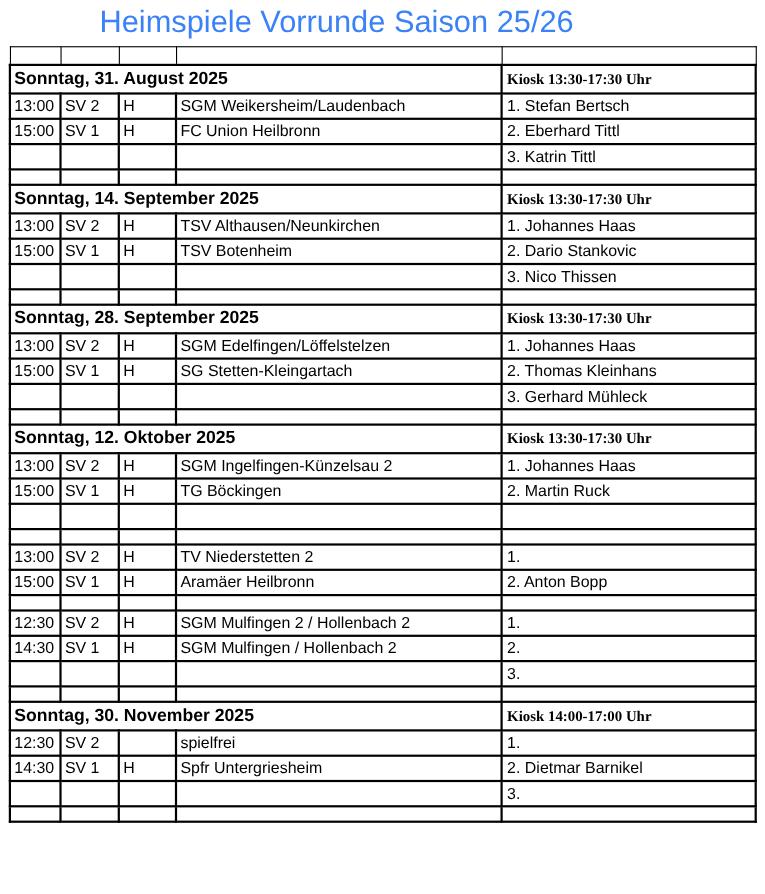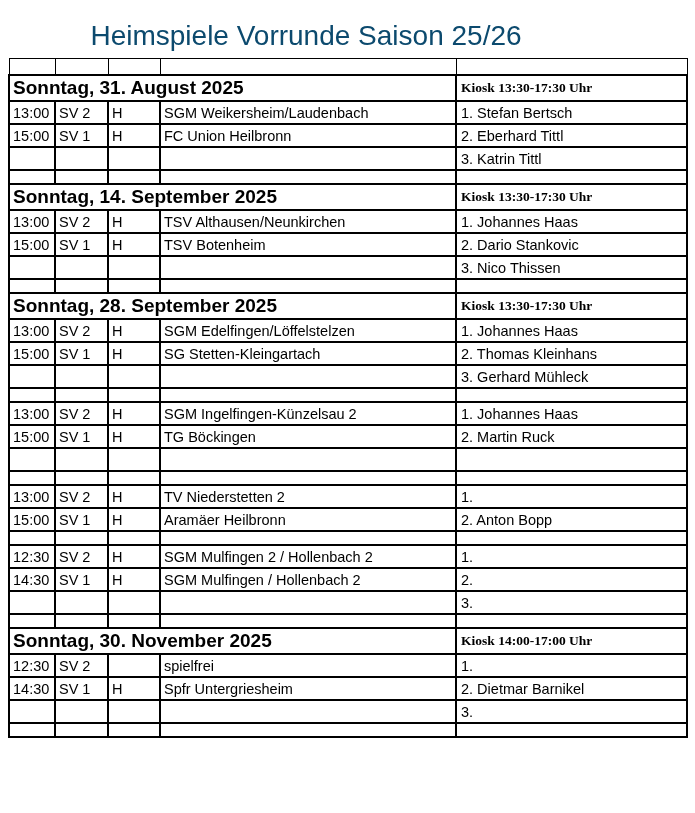--- a/index.html
+++ b/index.html
@@ -1,34 +1,34 @@
 <!DOCTYPE html>
 <html><head>
 <meta charset="utf-8">
 <style>
   html,body{margin:0;padding:0;}
   body{
     width:695px;height:813px;overflow:hidden;background:#ffffff;color:#000000;
     font-family:"Liberation Sans",sans-serif;position:relative;
   }
   .title{
-    width:612px;margin:20px 0 6px 0;text-align:center;
-    font-size:28px;line-height:32px;font-weight:400;color:#0c4a6e;
+    width:612px;margin:4px 0 6px 0;text-align:center;
+    font-size:28px;line-height:32px;font-weight:400;color:#3b82f6;
   }
   table.schedule{
     border-collapse:collapse;table-layout:fixed;
     margin-left:8px;width:678px;
   }
   td{
     border:2px solid #000000;overflow:hidden;white-space:nowrap;
     vertical-align:middle;padding:0;
   }
   tr.toprow td{border-width:1px;height:15px;}
   tr.header-row td{
-    height:24px;font-weight:700;font-size:19px;padding-left:3px;
+    height:24px;font-weight:700;font-size:16px;padding-left:3px;
   }
   tr.header-row td.kiosk-header-cell{font-size:13.5px;padding-left:4px;font-family:Liberation Serif, serif;}
   tr.data-row td{height:21px;font-size:14.5px;padding-left:3px;}
   tr.data-row td.kiosk-cell{padding-left:4px;}
   tr.sep-row td{height:12px;}
 </style>
 </head>
 <body>
 
 <div class="title">Heimspiele Vorrunde Saison 25/26</div>
@@ -138,20 +138,24 @@
         <td class="opponent-cell"></td>
         <td class="kiosk-cell">3. Gerhard Mühleck</td>
       </tr>
       <tr class="sep-row">
         <td></td>
         <td></td>
         <td></td>
         <td></td>
         <td></td>
       </tr>
+      <tr class="header-row">
+        <td class="date-cell" colspan="4">Sonntag, 12. Oktober 2025</td>
+        <td class="kiosk-header-cell">Kiosk 13:30-17:30 Uhr</td>
+      </tr>
       <tr class="data-row">
         <td class="time-cell">13:00</td>
         <td class="team-cell">SV 2</td>
         <td class="home-cell">H</td>
         <td class="opponent-cell">SGM Ingelfingen-Künzelsau 2</td>
         <td class="kiosk-cell">1. Johannes Haas</td>
       </tr>
       <tr class="data-row">
         <td class="time-cell">15:00</td>
         <td class="team-cell">SV 1</td>

